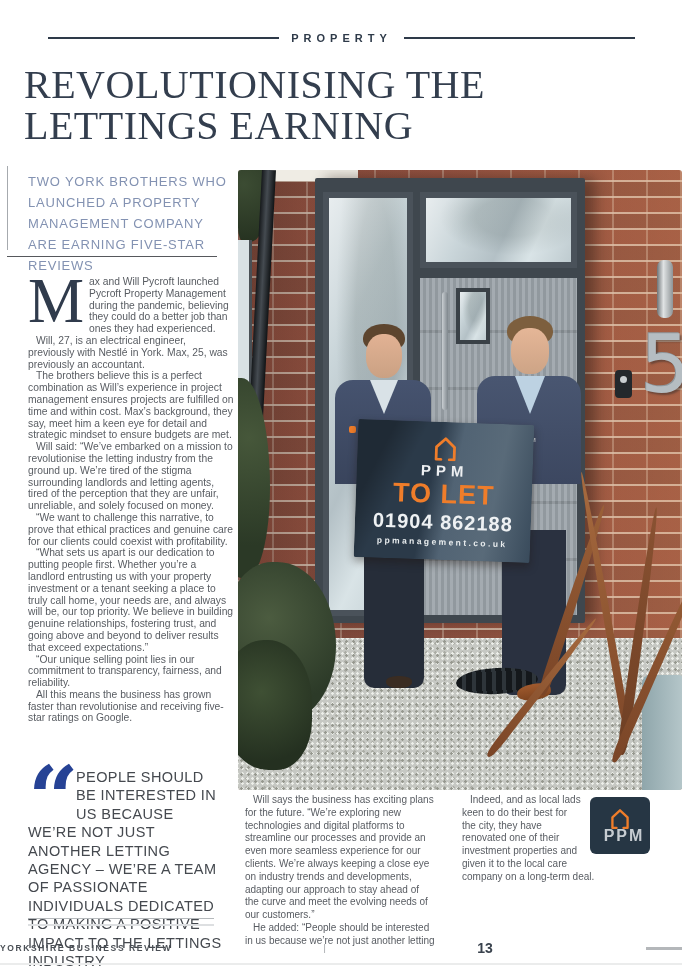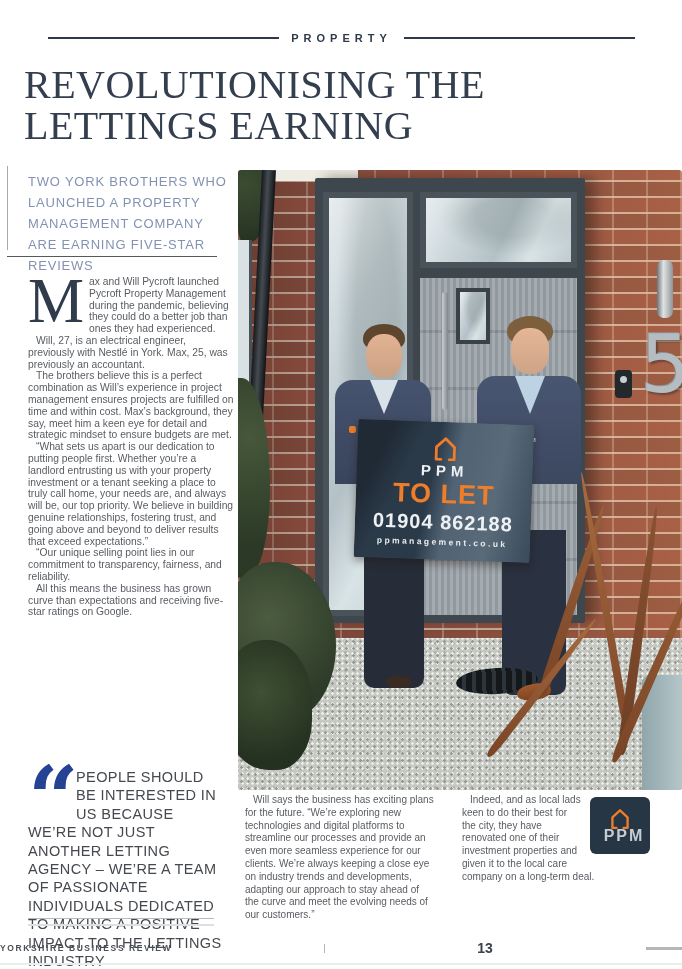--- a/index.html
+++ b/index.html
@@ -108,23 +108,25 @@
   </h1>
 
   <div class="abs stand-vrule"></div>
   <div class="abs standfirst">TWO YORK BROTHERS WHO LAUNCHED A PROPERTY MANAGEMENT COMPANY ARE EARNING FIVE-STAR REVIEWS</div>
   <div class="abs stand-hrule"></div>
 
   <div class="abs body-col">
     <p><span class="dropcap">M</span><span>ax and Will Pycroft launched Pycroft Property Management during the pandemic, believing they could do a better job than ones they had experienced.</span></p>
     <p class="ind">Will, 27, is an electrical engineer, previously with Nestlé in York. Max, 25, was previously an accountant.</p>
     <p class="ind">The brothers believe this is a perfect combination as Will’s experience in project management ensures projects are fulfilled on time and within cost. Max’s background, they say, meet him a keen eye for detail and strategic mindset to ensure budgets are met.</p>
+    <p class="ind">Will said: “We’ve embarked on a mission to revolutionise the letting industry from the ground up. We’re tired of the stigma surrounding landlords and letting agents, tired of the perception that they are unfair, unreliable, and solely focused on money.</p>
+    <p class="ind">“We want to challenge this narrative, to prove that ethical practices and genuine care for our clients could coexist with profitability.</p>
     <p class="ind">“What sets us apart is our dedication to putting people first. Whether you’re a landlord entrusting us with your property investment or a tenant seeking a place to truly call home, your needs are, and always will be, our top priority. We believe in building genuine relationships, fostering trust, and going above and beyond to deliver results that exceed expectations.”</p>
     <p class="ind">“Our unique selling point lies in our commitment to transparency, fairness, and reliability.</p>
-    <p class="ind">All this means the business has grown curve than expectations and receiving five-star ratings on Google.</p>
+    <p class="ind">All this means the business has grown faster than revolutionise and receiving five-star ratings on Google.</p>
   </div>
 
   <div class="abs pull-quote">
     <span class="quote-mark">“</span>
     <span>PEOPLE SHOULD BE INTERESTED IN US BECAUSE WE’RE NOT JUST ANOTHER LETTING AGENCY – WE’RE A TEAM OF PASSIONATE INDIVIDUALS DEDICATED TO MAKING A POSITIVE IMPACT TO THE LETTINGS INDUSTRY</span>
   </div>
   <div class="abs quote-dbl-rule"></div>
 
   <div class="abs photo">
 
@@ -191,20 +193,21 @@
     <div class="abs" style="left:404px;top:505px;width:44px;height:115px;background:linear-gradient(90deg,#8fa6ab,#b8c9cc);border-radius:8px 8px 0 0;"></div>
     <div class="abs leaf" style="left:330px;top:330px;width:10px;height:200px;background:linear-gradient(#9a6038,#7a4527);transform:rotate(18deg);"></div>
     <div class="abs leaf" style="left:362px;top:300px;width:8px;height:260px;background:linear-gradient(#a76b3f,#80492a);transform:rotate(-10deg);"></div>
     <div class="abs leaf" style="left:396px;top:336px;width:10px;height:250px;background:linear-gradient(#8a5232,#6e3f24);transform:rotate(8deg);"></div>
     <div class="abs leaf" style="left:418px;top:372px;width:9px;height:230px;background:linear-gradient(#9a6038,#7a4527);transform:rotate(24deg);"></div>
     <div class="abs leaf" style="left:300px;top:430px;width:8px;height:175px;background:linear-gradient(#a76b3f,#7a4527);transform:rotate(38deg);"></div>
   </div>
 
   <div class="abs mid-col">
     <p class="ind">Will says the business has exciting plans for the future. “We’re exploring new technologies and digital platforms to streamline our processes and provide an even more seamless experience for our clients. We’re always keeping a close eye on industry trends and developments, adapting our approach to stay ahead of the curve and meet the evolving needs of our customers.”</p>
+    <p class="ind">He added: “People should be interested in us because we’re not just another letting</p>
   </div>
 
   <div class="abs right-col">
     <p class="ind">
       <span class="ppm-logo">
         <svg width="24" height="21" viewBox="0 0 40 36">
             <path d="M14 34 H7 V16 L20 4 L33 16 V34 H26" fill="none" stroke="#ef7d2a" stroke-width="4" stroke-linecap="round" stroke-linejoin="round"></path>
           </svg>
         <span class="brand">PPM</span>
       </span><span>Indeed, and as local lads keen to do their best for the city, they have renovated one of their investment properties and given it to the local care company on a long-term deal.</span>

